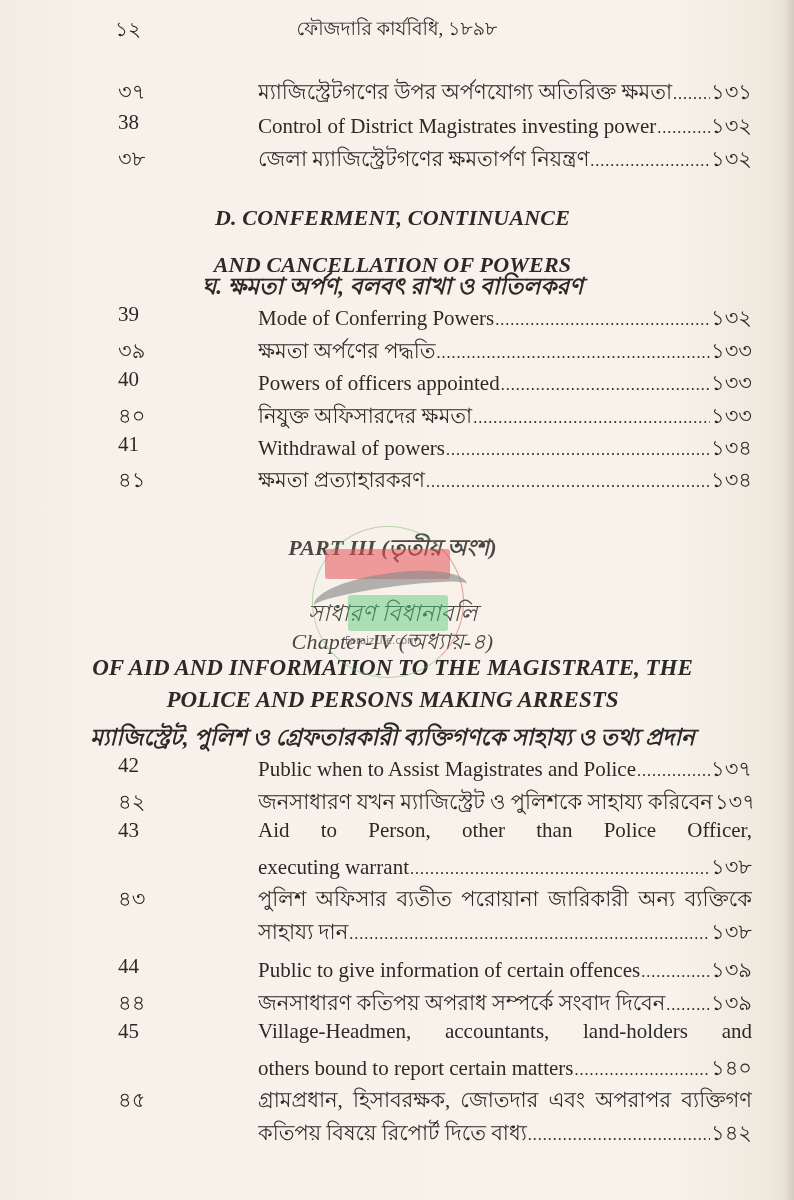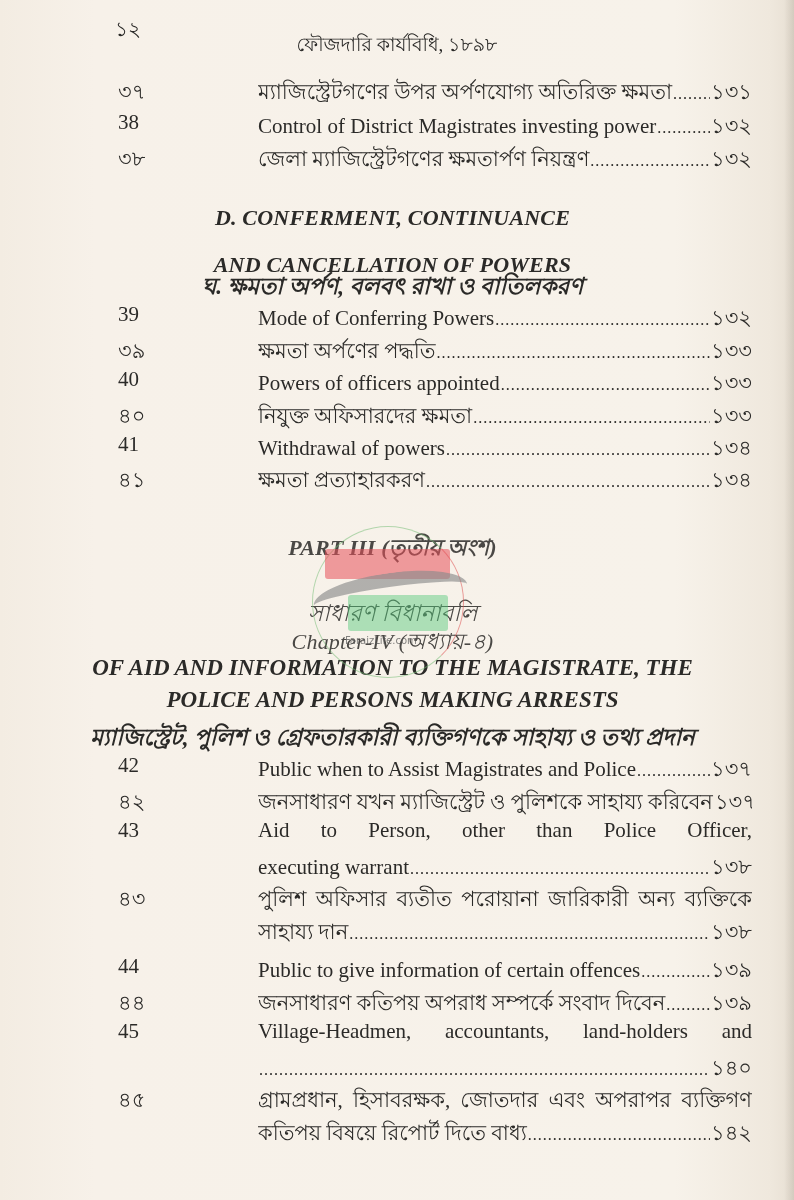--- a/index.html
+++ b/index.html
@@ -31,21 +31,21 @@
     .page-number {
       position: absolute;
       left: 115px;
       top: 4px;
       font-size: 20px;
     }
     .running-title {
       position: absolute;
       left: 0;
       width: 794px;
-      top: 20px;
+      top: 4px;
       text-align: center;
       font-size: 19px;
     }
     .entry {
       position: absolute;
       left: 0;
       width: 794px;
     }
     .entry .num {
       position: absolute;
@@ -307,20 +307,21 @@
     </div>
   </div>
   <div class="entry" style="top:1019px;">
     <span class="num">45</span>
     <div class="line justify">
       <span>Village-Headmen, accountants, land-holders and</span>
     </div>
   </div>
   <div class="entry" style="top:1052px;">
     <div class="line">
+      <span class="txt">others bound to report certain matters</span>
       <span class="dots"></span>
       <span class="pg">১৪০</span>
     </div>
   </div>
   <div class="entry" style="top:1084px;">
     <span class="num">৪৫</span>
     <div class="line justify">
       <span>গ্রামপ্রধান, হিসাবরক্ষক, জোতদার এবং অপরাপর ব্যক্তিগণ</span>
     </div>
   </div>

